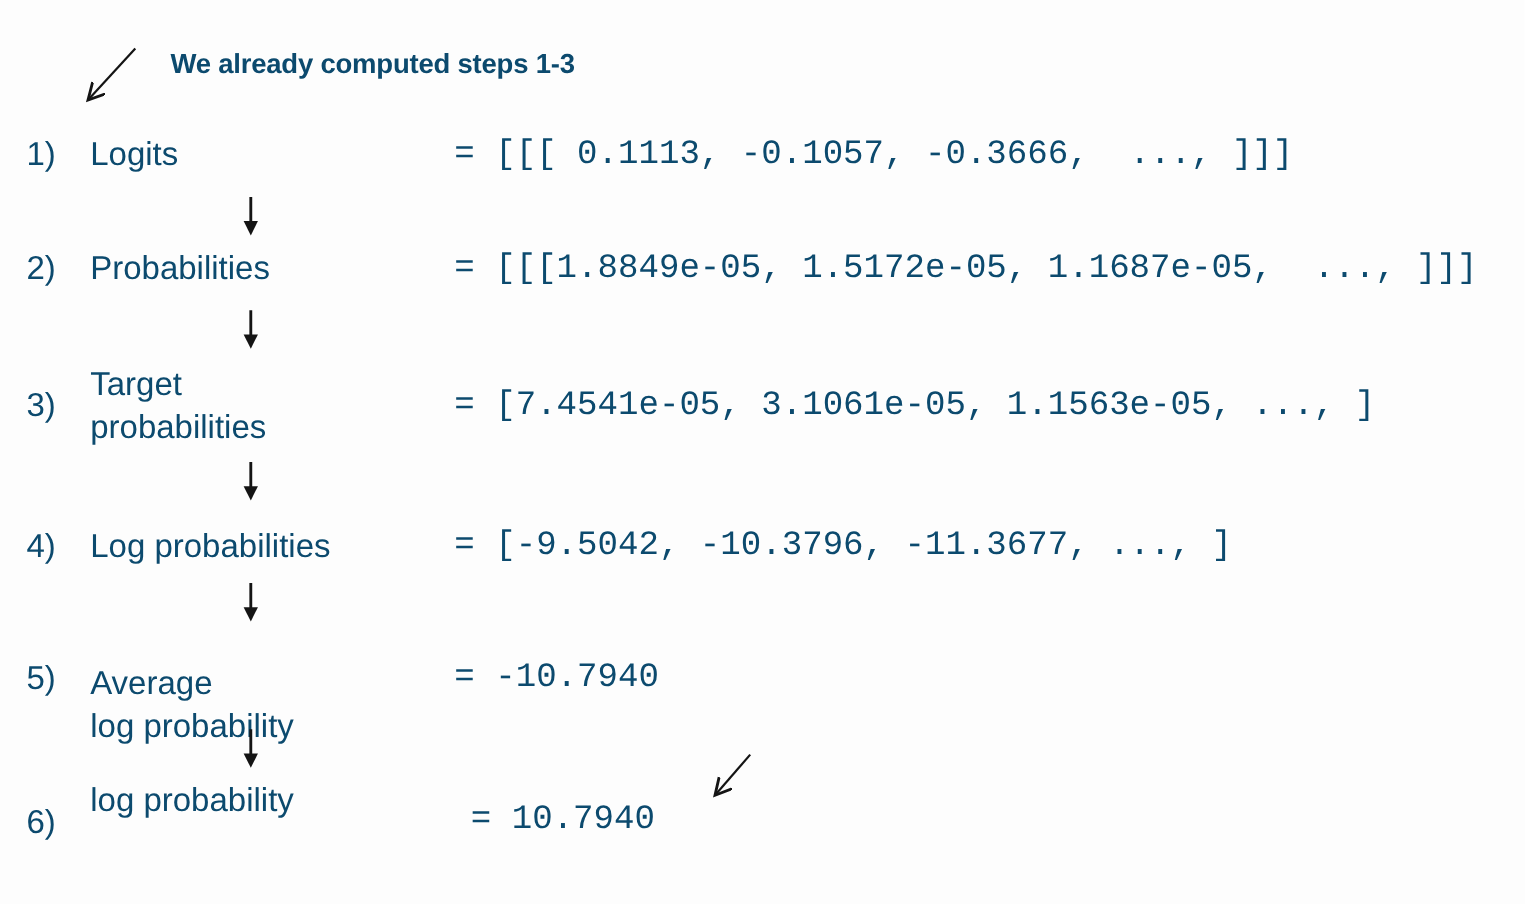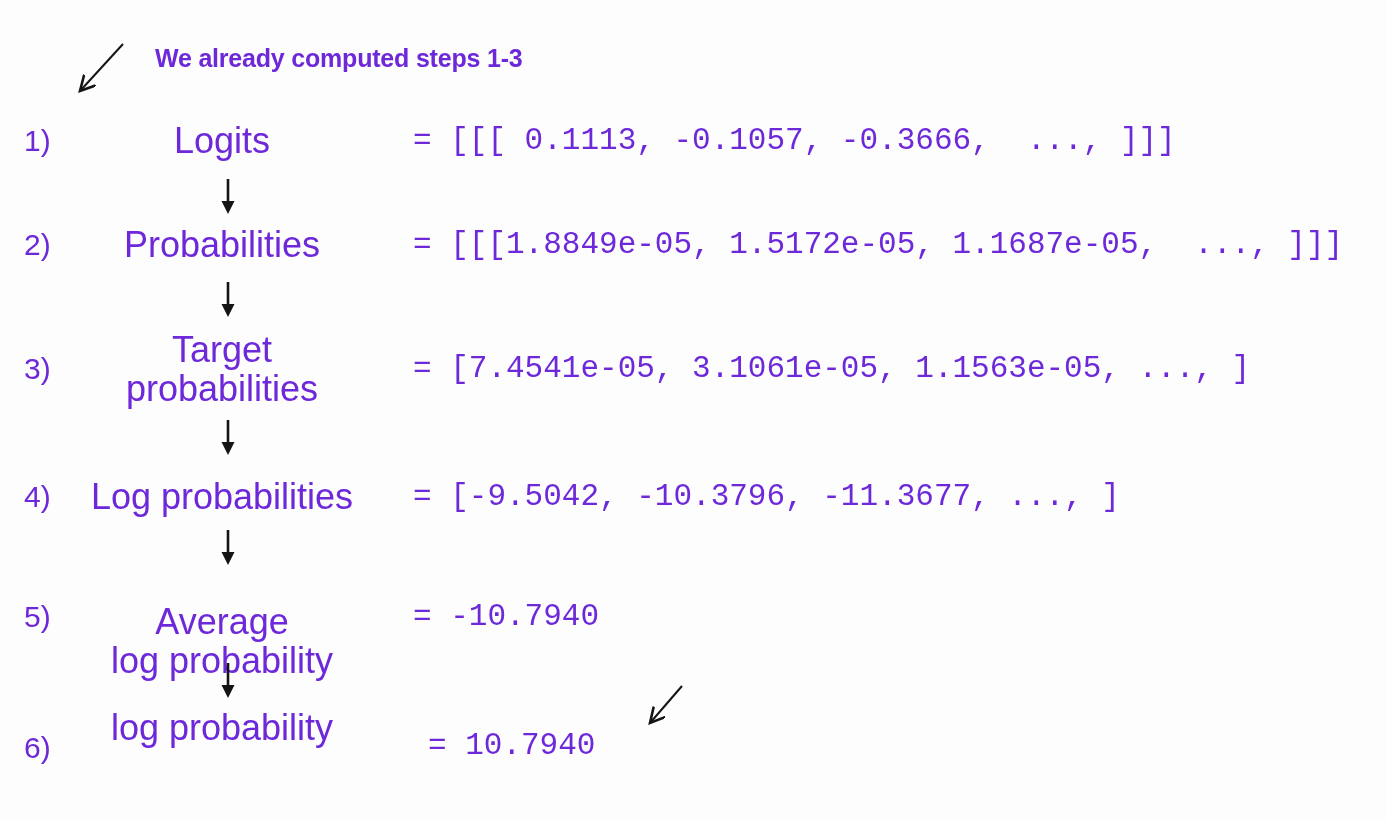--- a/index.html
+++ b/index.html
@@ -1,35 +1,34 @@
 <!DOCTYPE html>
 <html><head>
 <meta charset="utf-8">
 <style>
   html, body { margin: 0; padding: 0; }
   .canvas {
     position: relative;
     width: 1386px;
     height: 822px;
     background: #fdfdfd;
-    color: #6d28d9;
+    color: #0c4a6e;
     font-family: "Liberation Sans", sans-serif;
     overflow: hidden;
   }
   .abs { position: absolute; }
   .step-num {
     left: 24px;
     font-size: 30px;
     line-height: 40px;
   }
   .step-label {
     left: 82px;
     width: 280px;
-    text-align: center;
-    font-size: 36px;
+    font-size: 30px;
     line-height: 39px;
   }
   .step-value {
     left: 413px;
     font-family: Liberation Mono, monospace;
     font-size: 31px;
     line-height: 40px;
     white-space: pre;
   }
   .top-note {

